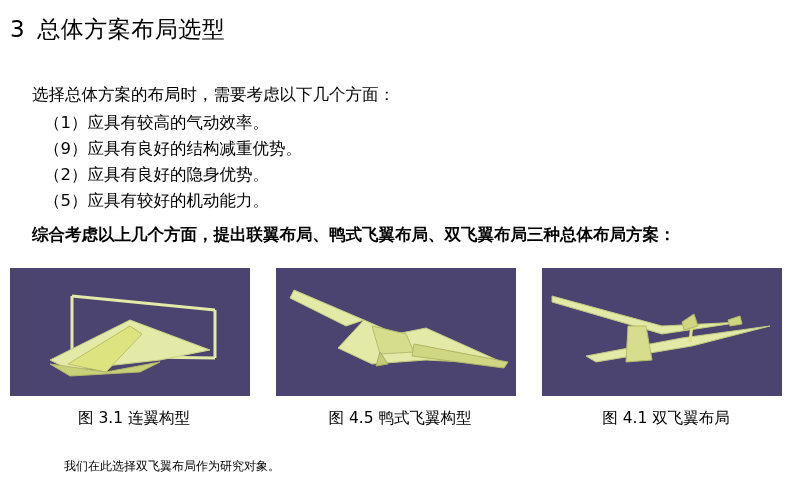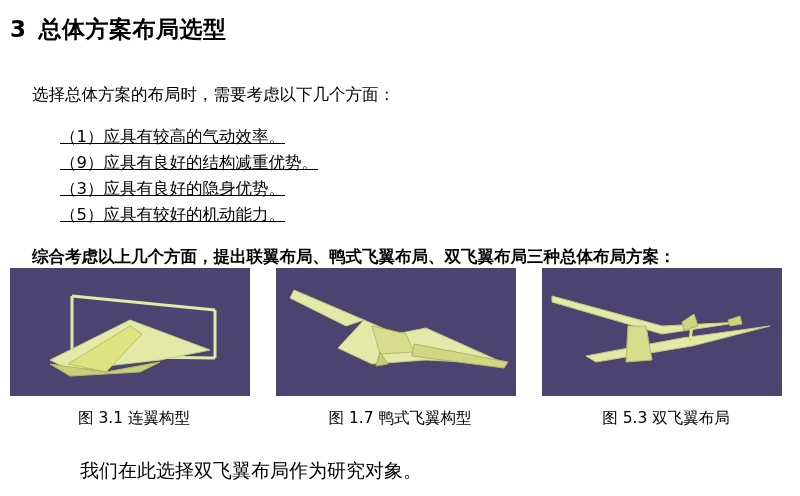--- a/index.html
+++ b/index.html
@@ -21,21 +21,21 @@
     height: 496px;
     box-sizing: border-box;
   }
 
   
   .heading {
     position: absolute;
     left: 10px;
     top: 14px;
     font-size: 23px;
-    font-weight: bold;
+    font-weight: normal;
     letter-spacing: 0.5px;
     white-space: nowrap;
   }
   .heading .num {
     margin-right: 12px;
   }
 
   
   .body-text {
     position: absolute;
@@ -43,24 +43,23 @@
     top: 82px;
     width: 720px;
     font-size: 16.5px;
     line-height: 26px;
   }
   .para-lead {
     margin: 0 0 2px 0;
     padding-left: 0px;
   }
   .list {
-    margin: 16px;
+    margin: 0;
     padding: 0;
     list-style: none;
-    text-decoration: underline;
   }
   .list li {
     margin: 0;
     padding-left: 12px;
     white-space: nowrap;
   }
   .para-summary {
     margin: 8px 0 0 0;
     padding-left: 0px;
     white-space: nowrap;
@@ -91,43 +90,43 @@
   .fig-caption {
     margin-top: 12px;
     text-align: center;
     font-size: 15.5px;
     white-space: nowrap;
   }
 
   
   .closing {
     position: absolute;
-    left: 80px;
+    left: 64px;
     top: 458px;
-    font-size: 19px;
+    font-size: 12px;
     white-space: nowrap;
   }
 
   svg { display: block; }
 </style>
 </head>
 <body>
 
 <div class="page">
 
   <div class="heading">
     <span class="num">3</span><span>总体方案布局选型</span>
   </div>
 
   <div class="body-text">
     <p class="para-lead">选择总体方案的布局时，需要考虑以下几个方面：</p>
     <ul class="list">
       <li>（1）应具有较高的气动效率。</li>
       <li>（9）应具有良好的结构减重优势。</li>
-      <li>（3）应具有良好的隐身优势。</li>
+      <li>（2）应具有良好的隐身优势。</li>
       <li>（5）应具有较好的机动能力。</li>
     </ul>
     <p class="para-summary">综合考虑以上几个方面，提出联翼布局、鸭式飞翼布局、双飞翼布局三种总体布局方案：</p>
   </div>
 
   <div class="figures">
 
     <div class="figure">
       <div class="fig-img">
         <svg width="240" height="128" viewBox="0 0 240 128">
@@ -159,21 +158,21 @@
 
           <polygon points="88,52 120,66 150,60 230,96 150,92 96,96 62,80" fill="#e3e9a6" stroke="#c2c97f" stroke-width="1"></polygon>
 
           <polygon points="96,58 130,66 138,84 104,86" fill="#d6dd8c" stroke="#b7bd6e" stroke-width="1"></polygon>
 
           <polygon points="138,76 232,94 228,100 136,88" fill="#d0d782" stroke="#b0b666" stroke-width="1"></polygon>
 
           <polygon points="104,84 112,96 100,98" fill="#c6cd78" stroke="#a9af62" stroke-width="1"></polygon>
         </svg>
       </div>
-      <div class="fig-caption">图 1.7  鸭式飞翼构型</div>
+      <div class="fig-caption">图 4.5  鸭式飞翼构型</div>
     </div>
 
     <div class="figure">
       <div class="fig-img">
         <svg width="240" height="128" viewBox="0 0 240 128">
           <rect x="0" y="0" width="240" height="128" fill="#4b4470"></rect>
 
           <polygon points="10,28 120,58 200,54 120,66 10,34" fill="#e3e9a6" stroke="#c2c97f" stroke-width="1"></polygon>
 
           <polygon points="44,88 140,70 228,58 150,78 54,94" fill="#e3e9a6" stroke="#c2c97f" stroke-width="1"></polygon>
@@ -182,20 +181,20 @@
             <path d="M96 60 L92 92"></path>
             <path d="M150 56 L148 74"></path>
           </g>
 
           <polygon points="86,58 104,58 110,92 84,94" fill="#d6dd8c" stroke="#b7bd6e" stroke-width="1"></polygon>
 
           <polygon points="140,54 152,46 156,58 142,62" fill="#cfd682" stroke="#b0b666" stroke-width="1"></polygon>
           <polygon points="186,52 198,48 200,56 188,58" fill="#cfd682" stroke="#b0b666" stroke-width="1"></polygon>
         </svg>
       </div>
-      <div class="fig-caption">图 5.3  双飞翼布局</div>
+      <div class="fig-caption">图 4.1  双飞翼布局</div>
     </div>
 
   </div>
 
   <div class="closing">我们在此选择双飞翼布局作为研究对象。</div>
 
 </div>
 
 </body></html>

